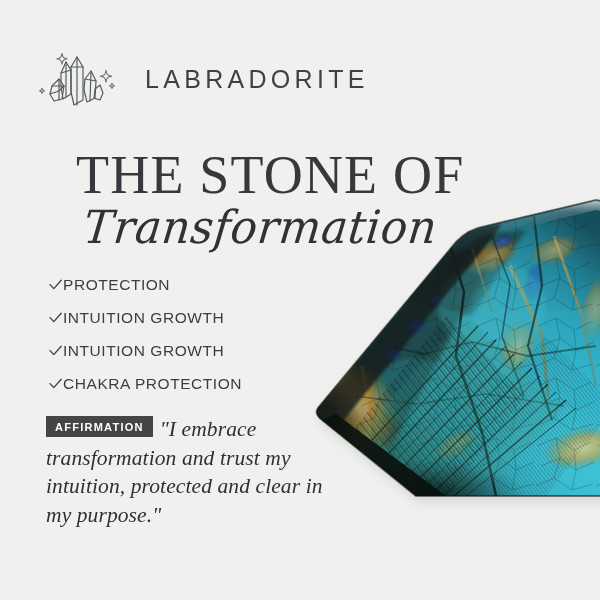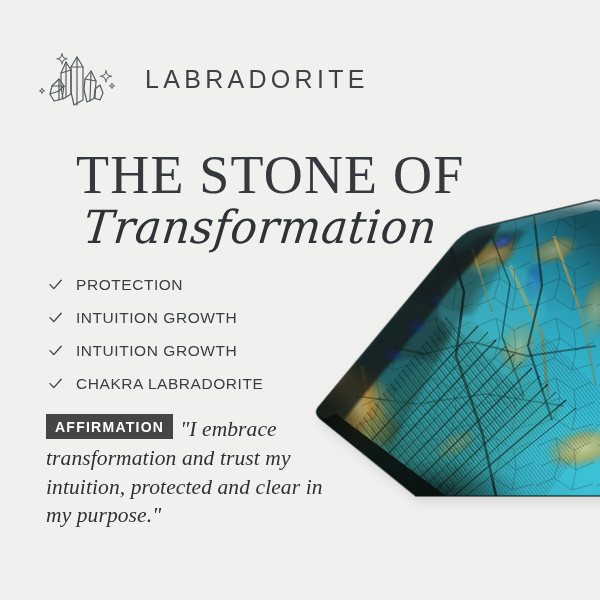--- a/index.html
+++ b/index.html
@@ -88,21 +88,20 @@
   
   .benefits {
     position: absolute;
     left: 48px;
     top: 268px;
     z-index: 4;
   }
   .benefit {
     display: flex;
     align-items: center;
-    gap: 13px;
     height: 33px;
   }
   .benefit-check { width: 15px; height: 15px; display: block; flex: 0 0 auto; }
   .benefit-label {
     font-family: "Liberation Sans", sans-serif;
     font-size: 15.5px;
     font-weight: 400;
     letter-spacing: 0.55px;
     color: #3a3e42;
     white-space: nowrap;
@@ -114,21 +113,21 @@
     left: 46px;
     top: 415px;
     width: 300px;
     z-index: 4;
   }
   .affirm-badge {
     display: inline-block;
     background: #454545;
     color: #ffffff;
     font-family: "Liberation Sans", sans-serif;
-    font-size: 14px;
+    font-size: 11px;
     font-weight: bold;
     letter-spacing: 1.25px;
     padding: 5px 9px 4px 9px;
     vertical-align: middle;
     margin-right: 7px;
     position: relative;
     top: -5px;
   }
   .affirm-text {
     font-family: "Liberation Serif", serif;
@@ -380,21 +379,21 @@
         </svg>
       </span>
       <span class="benefit-label">INTUITION GROWTH</span>
     </div>
     <div class="benefit">
       <span>
         <svg class="benefit-check" viewBox="0 0 15 15" aria-hidden="true">
           <path d="M2 7.6 L5.8 11.6 L13.2 3.2" fill="none" stroke="#3f4448" stroke-width="1.35" stroke-linecap="round" stroke-linejoin="round"></path>
         </svg>
       </span>
-      <span class="benefit-label">CHAKRA LABRADORITE</span>
+      <span class="benefit-label">CHAKRA PROTECTION</span>
     </div>
   </div>
 
   <div class="affirm">
     <span class="affirm-badge">AFFIRMATION</span><span class="affirm-text affirm-block">"I embrace transformation and trust my intuition, protected and clear in my purpose."</span>
   </div>
 
 </div>
 
 </body></html>

